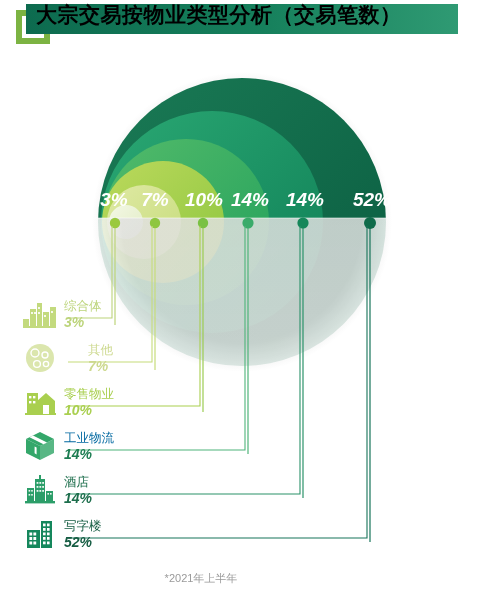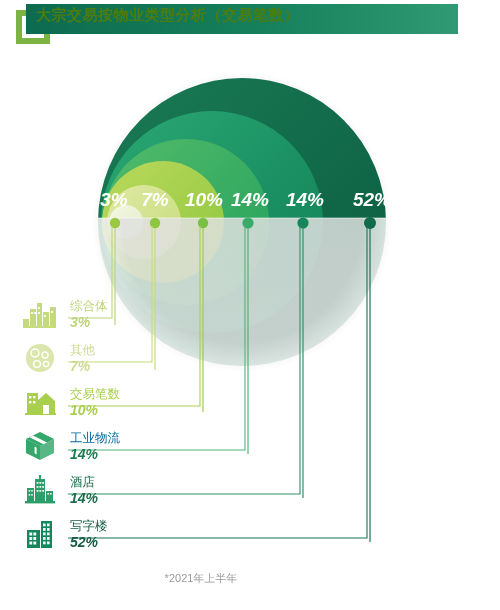--- a/index.html
+++ b/index.html
@@ -28,23 +28,23 @@
   }
   #title-bar {
     position: absolute;
     left: 26px; top: 4px;
     width: 432px; height: 30px;
     background: linear-gradient(90deg, #0d6b4f 0%, #16805c 55%, #2f9a73 100%);
   }
   #title-text {
     position: absolute;
     left: 36px; top: 5px;
-    font-size: 15px;
+    font-size: 21px;
     font-weight: bold;
-    color: #4d7c0f;
+    color: #000000;
     letter-spacing: 0.5px;
     white-space: nowrap;
     line-height: 20px;
   }
 
   
   #chart-area {
     position: absolute;
     left: 0; top: 40px;
     width: 500px; height: 520px;
@@ -67,21 +67,21 @@
   }
   .legend-icon {
     width: 44px;
     height: 40px;
     flex: 0 0 44px;
     display: flex;
     align-items: center;
     justify-content: center;
   }
   .legend-texts {
-    margin-left: 8px;
+    margin-left: 2px;
     display: flex;
     flex-direction: column;
     justify-content: center;
   }
   .legend-label {
     font-size: 12.5px;
     line-height: 16px;
     white-space: nowrap;
   }
   .legend-value {
@@ -229,21 +229,21 @@
             <rect x="28" y="11" width="2" height="2"></rect>
         </g>
       </svg>
     </div>
     <div class="legend-texts">
       <div class="legend-label" style="color:#bcd47a;">综合体</div>
       <div class="legend-value" style="color:#bcd47a;">3%</div>
     </div>
   </div>
 
-  <div class="legend-row" style="top:44px;">
+  <div class="legend-row" style="top:44px;gap:24px;">
     <div class="legend-icon">
       <svg width="30" height="30" viewBox="0 0 30 30">
         <circle cx="15" cy="15" r="14" fill="#dbe6ad"></circle>
         <g fill="none" stroke="#ffffff" stroke-width="1.4">
           <circle cx="10" cy="10" r="4"></circle>
           <circle cx="20" cy="12" r="3"></circle>
           <circle cx="12" cy="21" r="3.4"></circle>
           <circle cx="21" cy="21" r="2.6"></circle>
         </g>
       </svg>
@@ -265,21 +265,21 @@
         <g fill="#ffffff">
           <rect x="5" y="9" width="2.4" height="2.4"></rect>
           <rect x="9" y="9" width="2.4" height="2.4"></rect>
           <rect x="5" y="14" width="2.4" height="2.4"></rect>
           <rect x="9" y="14" width="2.4" height="2.4"></rect>
           <path d="M19 27 L19 18 L25 18 L25 27 Z"></path>
         </g>
       </svg>
     </div>
     <div class="legend-texts">
-      <div class="legend-label" style="color:#a9cf4f;">交易笔数</div>
+      <div class="legend-label" style="color:#a9cf4f;">零售物业</div>
       <div class="legend-value" style="color:#a9cf4f;">10%</div>
     </div>
   </div>
 
   <div class="legend-row" style="top:132px;">
     <div class="legend-icon">
       <svg width="32" height="32" viewBox="0 0 32 32">
         <g fill="#34a76a">
           <path d="M16 2 L30 9 L16 16 L2 9 Z"></path>
           <path d="M2 9 L16 16 L16 30 L2 23 Z"></path>

